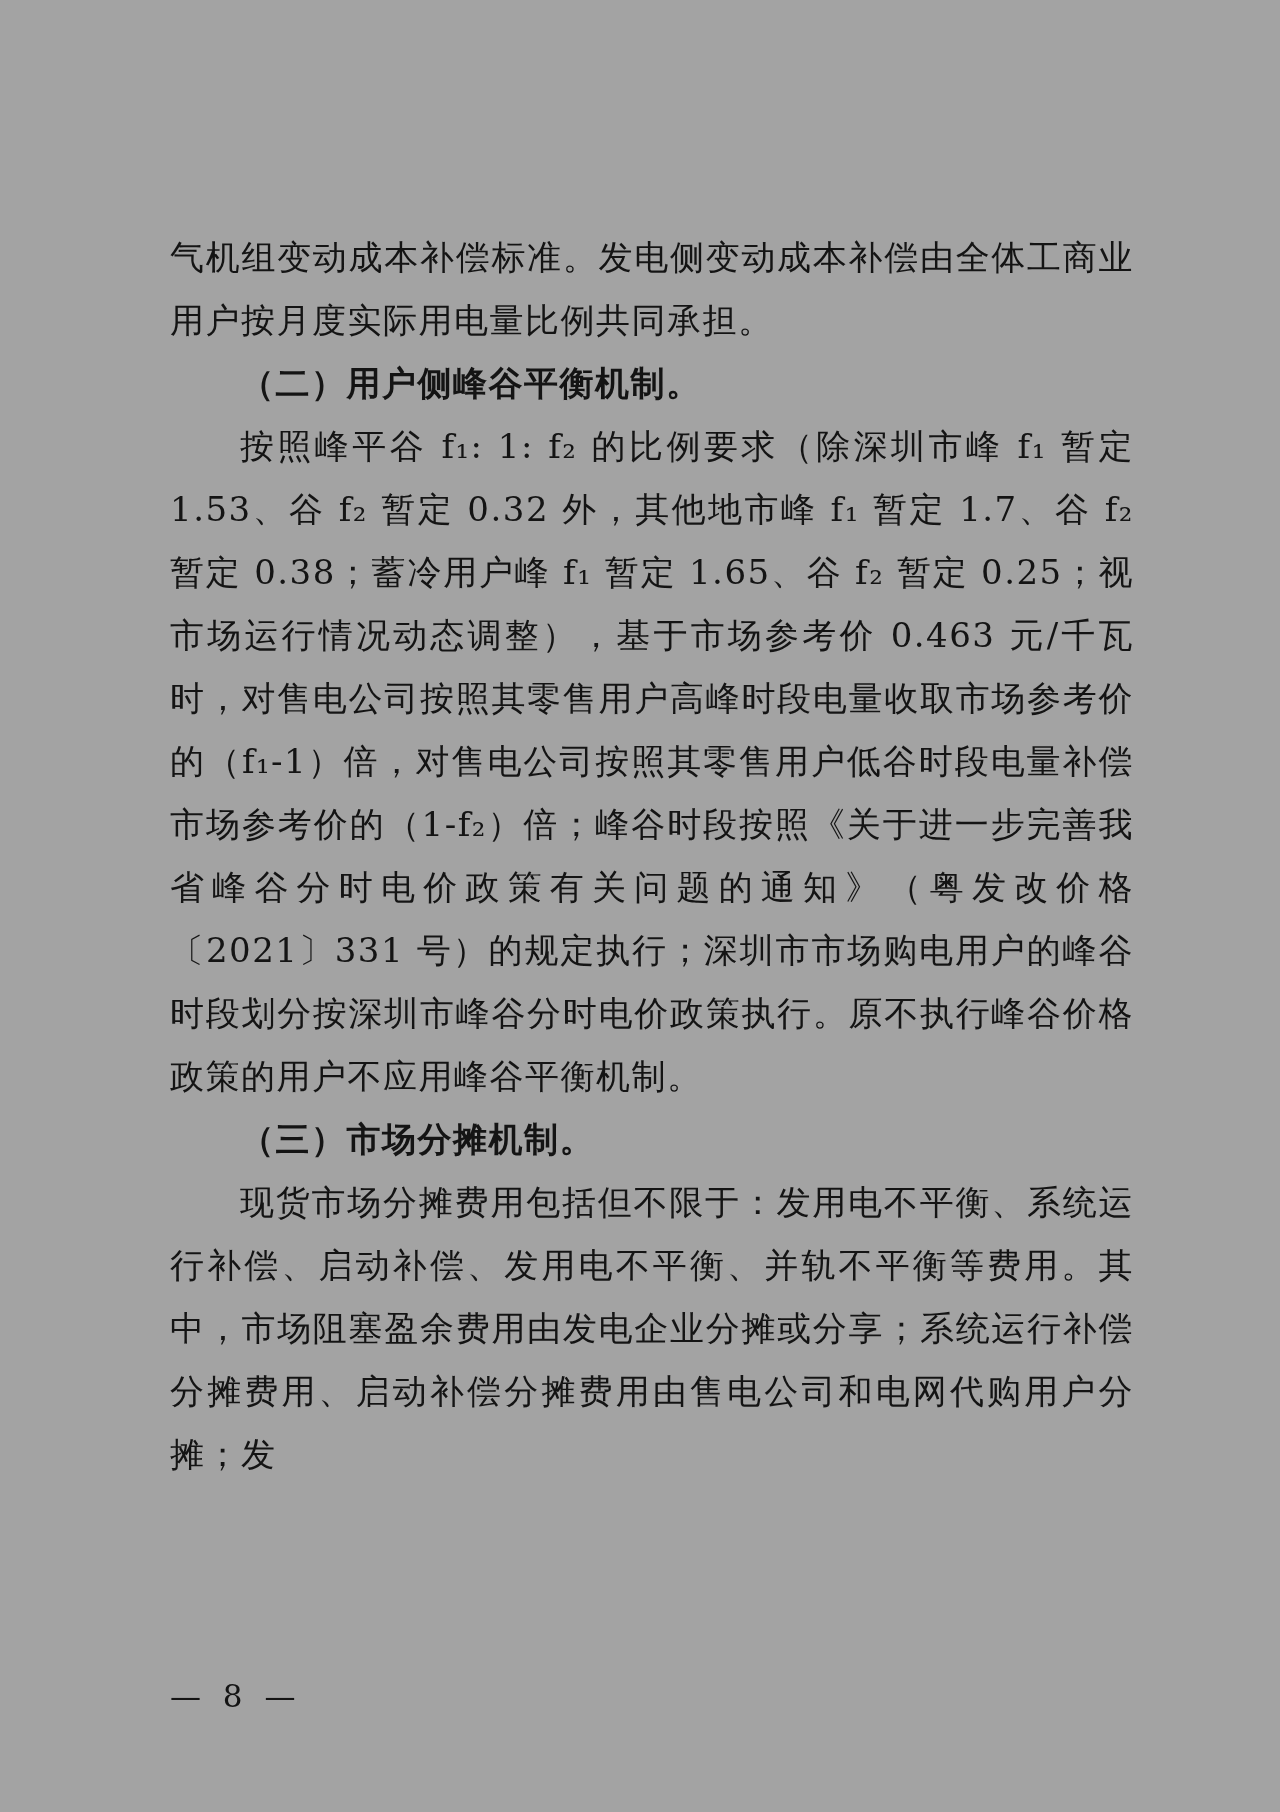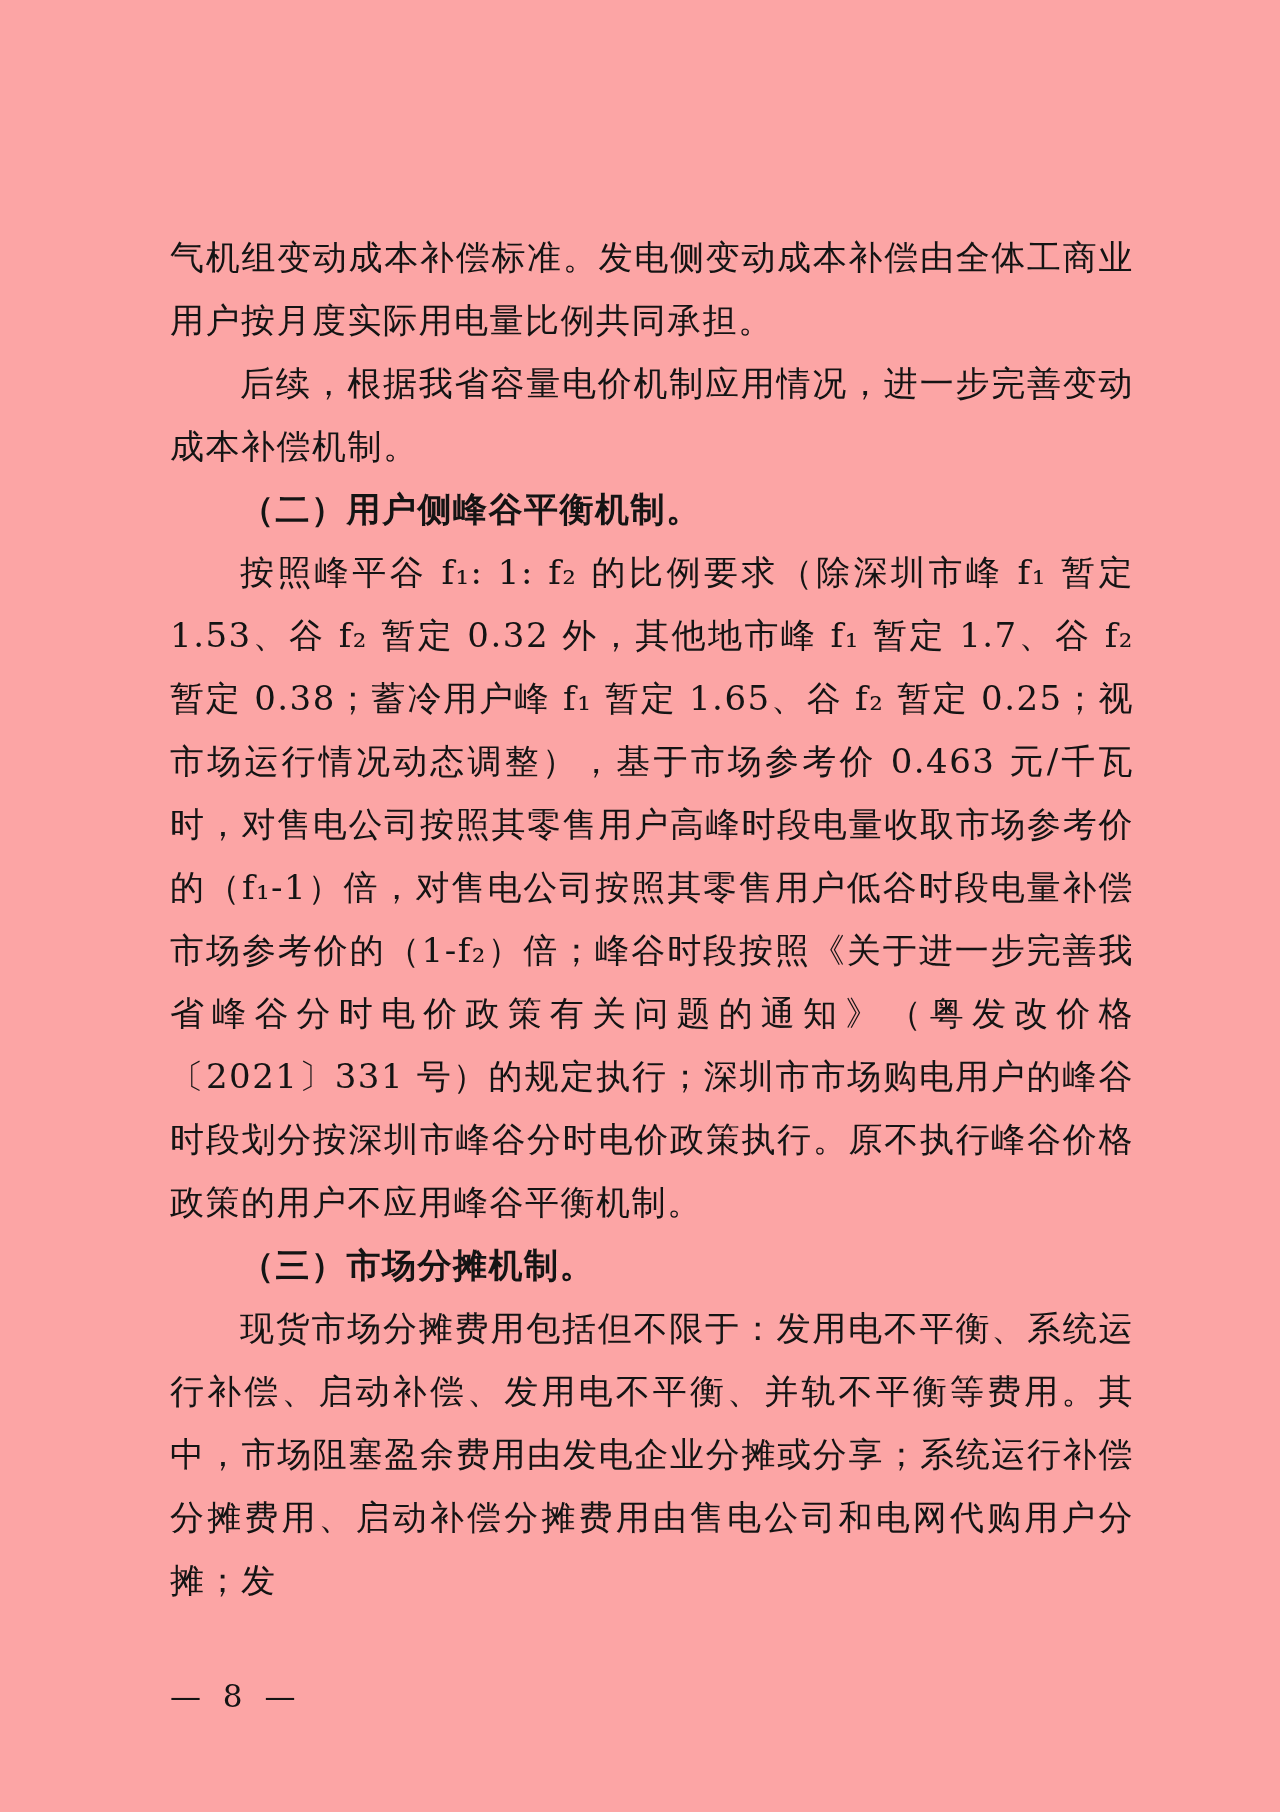--- a/index.html
+++ b/index.html
@@ -4,21 +4,21 @@
 <style>
   html, body {
     margin: 0;
     padding: 0;
     background: #ffffff;
   }
   .page {
     position: relative;
     width: 1280px;
     height: 1812px;
-    background: #fca5a5;
+    background: #a3a3a3;
     overflow: hidden;
     font-family: "DejaVu Serif", "Liberation Serif", serif;
     color: #141414;
   }
   .content {
     position: absolute;
     left: 170px;
     top: 226px;
     width: 964px;
     font-size: 34px;
@@ -45,21 +45,20 @@
     letter-spacing: 6px;
     color: #141414;
   }
 </style>
 </head>
 <body>
 
 <div class="page">
   <div class="content">
     <p class="body">气机组变动成本补偿标准。发电侧变动成本补偿由全体工商业用户按月度实际用电量比例共同承担。</p>
-    <p class="body indent">后续，根据我省容量电价机制应用情况，进一步完善变动成本补偿机制。</p>
     <p class="heading indent">（二）用户侧峰谷平衡机制。</p>
     <p class="body indent">按照峰平谷 f₁: 1: f₂ 的比例要求（除深圳市峰 f₁ 暂定 1.53、谷 f₂ 暂定 0.32 外，其他地市峰 f₁ 暂定 1.7、谷 f₂ 暂定 0.38；蓄冷用户峰 f₁ 暂定 1.65、谷 f₂ 暂定 0.25；视市场运行情况动态调整），基于市场参考价 0.463 元/千瓦时，对售电公司按照其零售用户高峰时段电量收取市场参考价的（f₁-1）倍，对售电公司按照其零售用户低谷时段电量补偿市场参考价的（1-f₂）倍；峰谷时段按照《关于进一步完善我省峰谷分时电价政策有关问题的通知》（粤发改价格〔2021〕331 号）的规定执行；深圳市市场购电用户的峰谷时段划分按深圳市峰谷分时电价政策执行。原不执行峰谷价格政策的用户不应用峰谷平衡机制。</p>
     <p class="heading indent">（三）市场分摊机制。</p>
     <p class="body indent">现货市场分摊费用包括但不限于：发用电不平衡、系统运行补偿、启动补偿、发用电不平衡、并轨不平衡等费用。其中，市场阻塞盈余费用由发电企业分摊或分享；系统运行补偿分摊费用、启动补偿分摊费用由售电公司和电网代购用户分摊；发</p>
   </div>
 
   <div class="footer">— 8 —</div>
 </div>
 
 </body></html>

